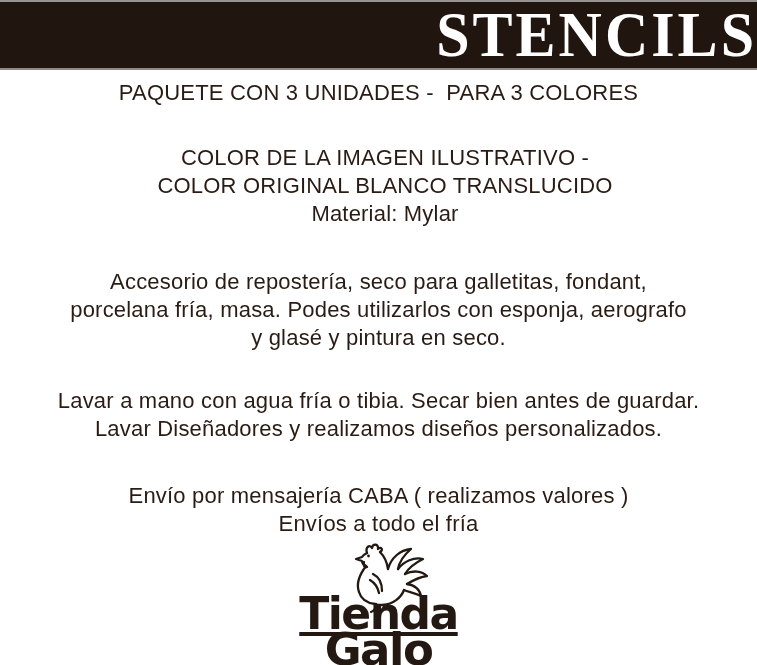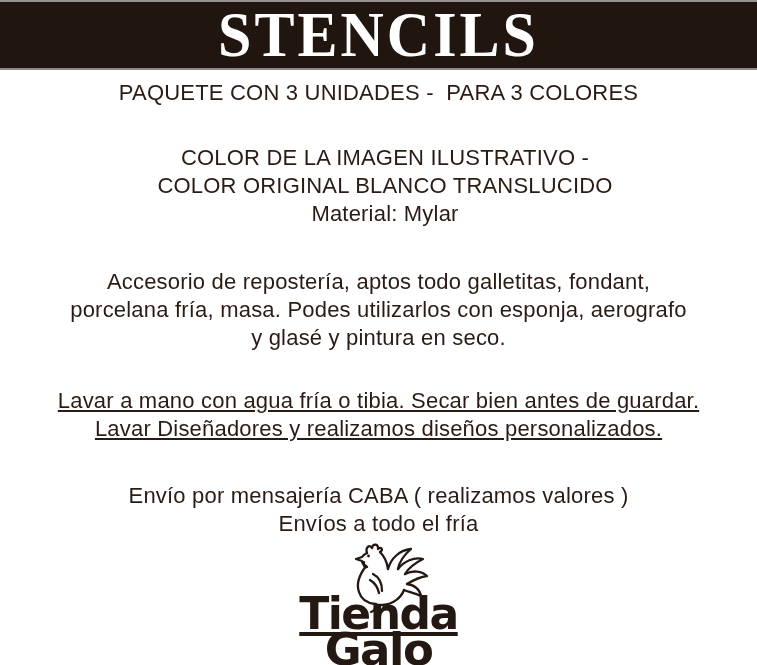--- a/index.html
+++ b/index.html
@@ -22,21 +22,21 @@
     align-items: stretch;
     border-top: 2px solid #979390;
   }
   
   .header {
     height: 66px;
     background: #211510;
     border-bottom: 2px solid #8d8a87;
     display: flex;
     align-items: center;
-    justify-content: center;
+    justify-content: flex-end;
     flex: 0 0 auto;
   }
   .title {
     margin: 0;
     font-family: "Liberation Serif", serif;
     font-weight: 700;
     font-size: 60px;
     letter-spacing: 3px;
     color: #ffffff;
     line-height: 1;
@@ -52,21 +52,21 @@
   .content p {
     margin: 0;
     font-size: 22px;
     line-height: 28px;
     letter-spacing: 0.2px;
     white-space: pre-wrap;
   }
   .sec-package   { margin-top: 0; }
   .sec-colorinfo { margin-top: 37px; margin-left: 13px; }
   .sec-usage     { margin-top: 40px; }
-  .sec-care      { margin-top: 35px; text-decoration: underline; }
+  .sec-care      { margin-top: 35px; }
   .sec-shipping  { margin-top: 39px; }
   
   .logo {
     flex: 0 0 auto;
     display: flex;
     flex-direction: column;
     align-items: center;
     margin-top: 4px;
     padding-bottom: 6px;
   }
@@ -101,21 +101,21 @@
       <p>PAQUETE CON 3 UNIDADES -  PARA 3 COLORES</p>
     </section>
 
     <section class="sec-colorinfo">
       <p>COLOR DE LA IMAGEN ILUSTRATIVO -</p>
       <p>COLOR ORIGINAL BLANCO TRANSLUCIDO</p>
       <p>Material: Mylar</p>
     </section>
 
     <section class="sec-usage">
-      <p>Accesorio de repostería, aptos todo galletitas, fondant,</p>
+      <p>Accesorio de repostería, seco para galletitas, fondant,</p>
       <p>porcelana fría, masa. Podes utilizarlos con esponja, aerografo</p>
       <p>y glasé y pintura en seco.</p>
     </section>
 
     <section class="sec-care">
       <p>Lavar a mano con agua fría o tibia. Secar bien antes de guardar.</p>
       <p>Lavar Diseñadores y realizamos diseños personalizados.</p>
     </section>
 
     <section class="sec-shipping">

